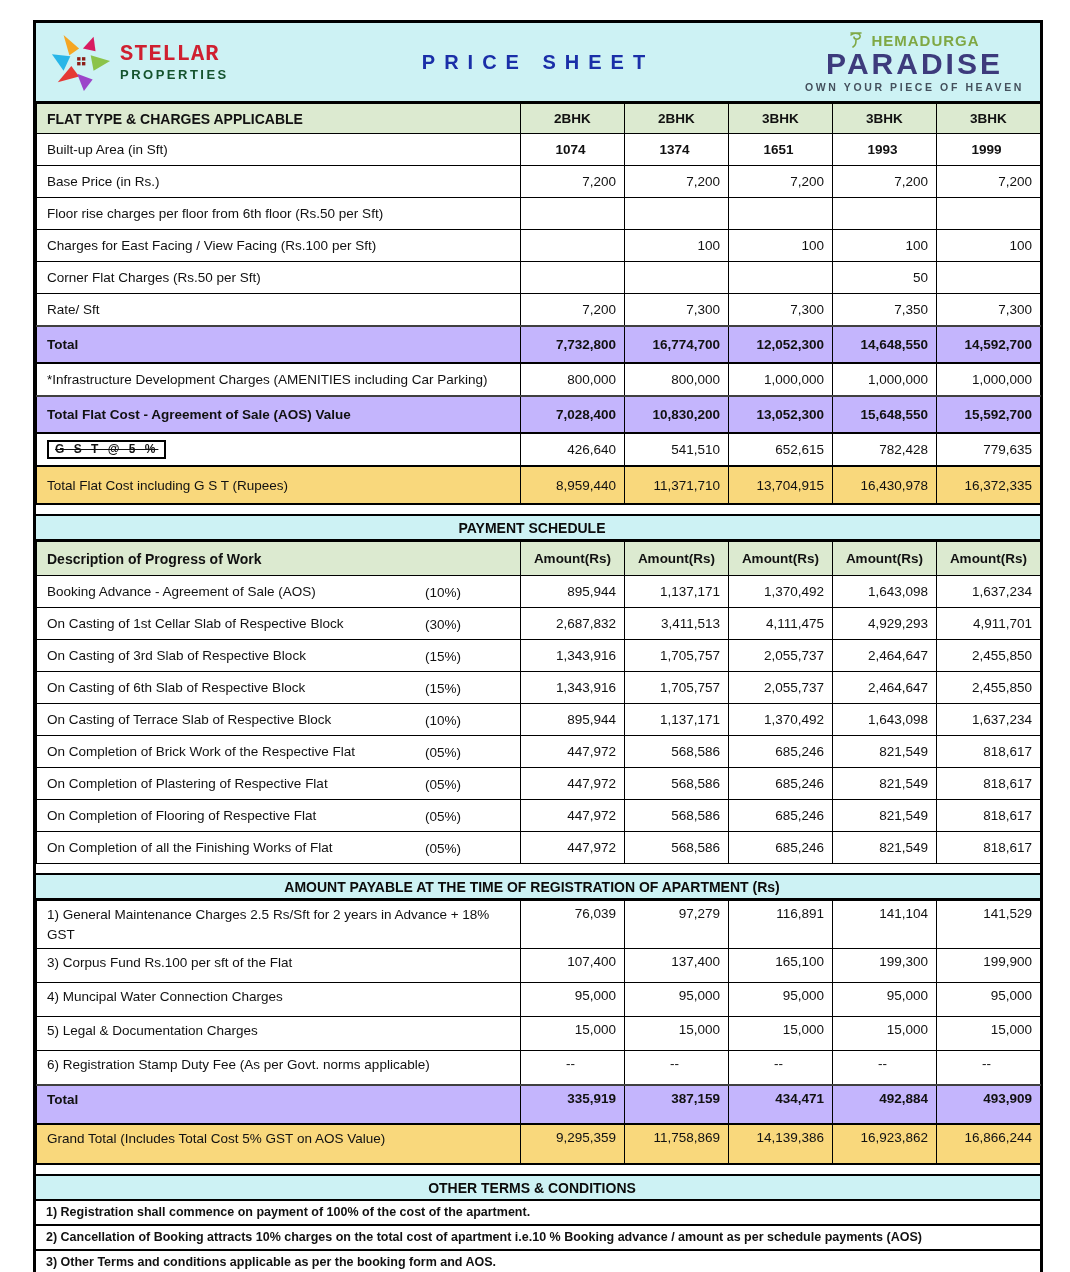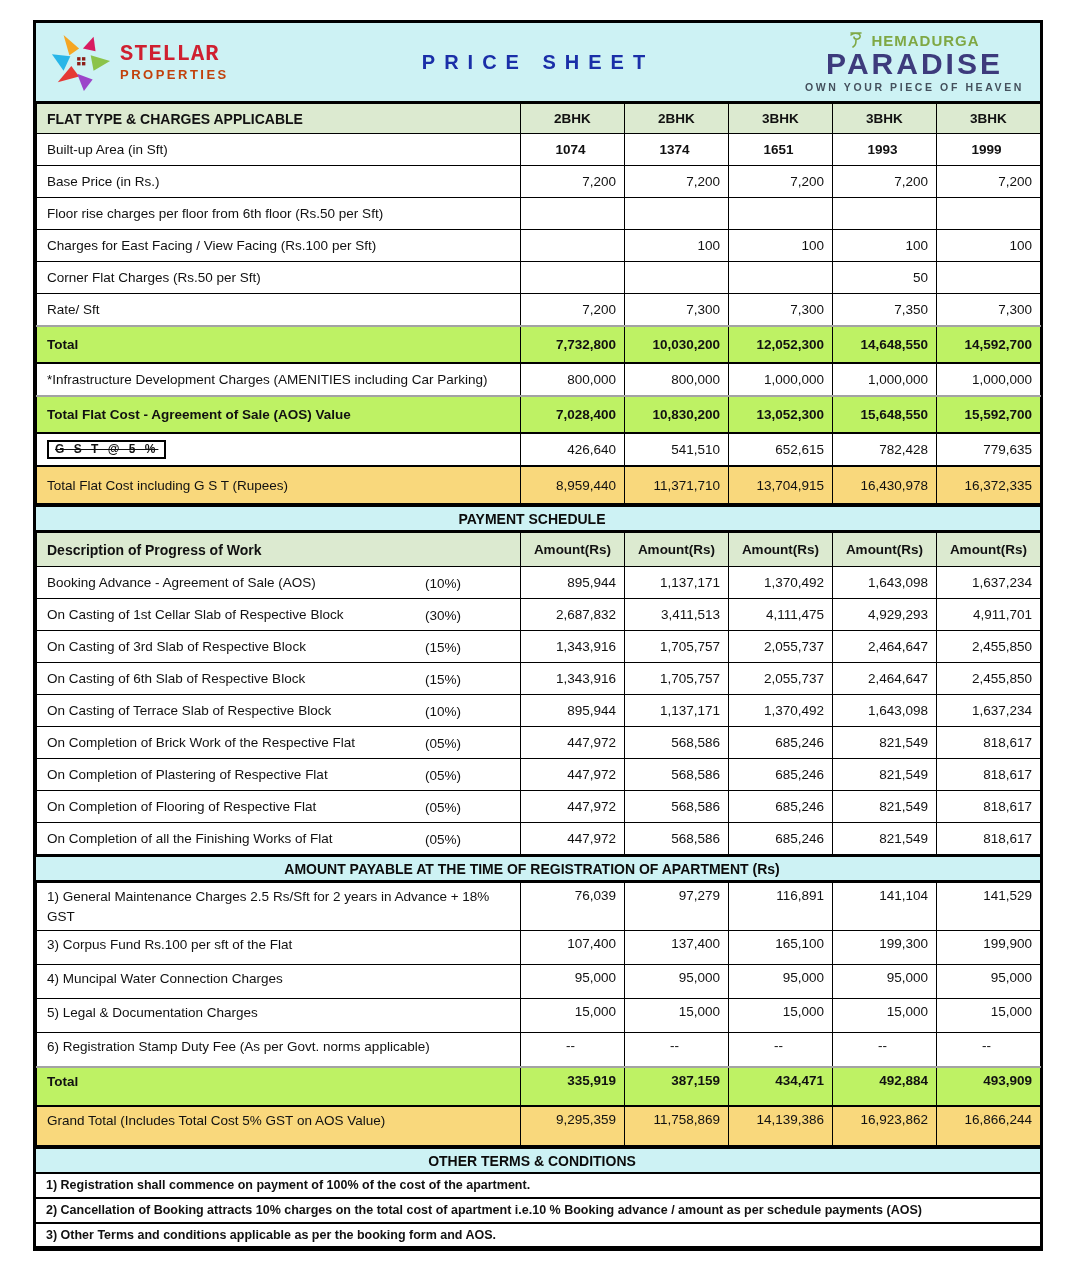--- a/index.html
+++ b/index.html
@@ -6,53 +6,53 @@
   .page{width:1070px;height:1272px;background:#ffffff;position:relative;
         font-family:"Liberation Sans",sans-serif;color:#111;}
   .frame{position:absolute;left:33px;top:20px;width:1004px;border:3px solid #000;background:#fff;}
 
   
   .header-band{position:relative;height:78px;background:#cdf2f4;border-bottom:2px solid #000;
                display:flex;align-items:center;}
   .brand{display:flex;align-items:center;gap:8px;margin-left:14px;}
   .brand-text{display:flex;flex-direction:column;line-height:1;}
   .brand-name{font-family:Liberation Mono, monospace;font-weight:bold;font-size:22px;color:#cf2030;letter-spacing:1px;}
-  .brand-sub{font-size:13px;font-weight:bold;color:#c2410c;letter-spacing:2.5px;margin-top:2px;align-self:flex-end;margin-right:6px;}
+  .brand-sub{font-size:13px;font-weight:bold;color:#14532d;letter-spacing:2.5px;margin-top:2px;align-self:flex-end;margin-right:6px;}
   .sheet-title{position:absolute;left:50%;top:50%;transform:translate(-50%,-50%);
                font-size:20px;font-weight:bold;letter-spacing:0.45em;color:#1a2fa8;}
   .project{margin-left:auto;margin-right:16px;display:flex;flex-direction:column;align-items:center;line-height:1;}
   .project-pre{display:flex;align-items:flex-end;gap:8px;font-size:15px;font-weight:bold;color:#7fa844;letter-spacing:1px;}
   .project-name{font-size:30px;font-weight:bold;color:#3d3b7c;letter-spacing:3px;margin-top:1px;text-align:right;}
   .project-tag{font-size:10.5px;font-weight:bold;color:#44505c;letter-spacing:2.6px;margin-top:3px;}
 
   
   table.sheet-table{width:100%;border-collapse:collapse;table-layout:fixed;}
   col.c-label{width:484px;}
   col.c-val{width:104px;}
   .sheet-table th,.sheet-table td{border:1px solid #000;font-size:13.5px;overflow:hidden;}
   .sheet-table th{background:#dcead0;font-weight:bold;height:27px;text-align:center;}
   .sheet-table th.label-cell{text-align:left;padding-left:10px;font-size:14px;}
   .sheet-table td{height:25px;vertical-align:middle;}
   td.label-cell{text-align:left;padding:3px 8px 3px 10px;position:relative;}
   td.val-cell{text-align:right;padding:3px 8px 3px 4px;}
   td.val-cell.center{text-align:center;}
   tr.area td.val-cell{text-align:center;font-weight:bold;}
-  tr.total td{background:#bef264;font-weight:bold;border-top:2px solid #a3a3a3;border-bottom:2px solid #000;height:29px;}
+  tr.total td{background:#c4b5fd;font-weight:bold;border-top:2px solid #404040;border-bottom:2px solid #000;height:29px;}
   tr.grand td{background:#f9d87c;font-weight:normal;border-top:2px solid #000;border-bottom:2px solid #000;height:30px;}
   .gst-box{display:inline-block;border:2px solid #000;padding:0 6px 1px 6px;font-weight:bold;
            letter-spacing:3px;text-decoration:line-through;font-size:12px;}
   .pct{position:absolute;left:388px;top:50%;transform:translateY(-50%);}
   table.pay thead th{height:31px;}
   table.reg td{vertical-align:top;}
   table.reg td.val-cell{padding-top:5px;}
   table.reg td.label-cell{padding-top:4px;padding-bottom:4px;line-height:1.45;}
 
   
   .section-band{background:#cdf2f4;text-align:center;font-weight:bold;font-size:14px;
-                padding:4px 12px 3px 0;border-top:2px solid #000;border-bottom:2px solid #000;color:#0b0b0b;}
+                padding:4px 12px 3px 0;border-top:2px solid #000;border-bottom:2px solid #000;color:#0b0b0b;margin-top:9px;}
 
   
   .term-row{border-bottom:2px solid #000;padding:2px 8px 2px 10px;font-weight:bold;
             font-size:12.5px;white-space:pre-line;line-height:1.5;}
 </style>
 </head>
 <body>
 
 <div class="page">
   <div class="frame">
@@ -153,21 +153,21 @@
             <td class="label-cell">Rate/ Sft</td>
             <td class="val-cell">7,200</td>
             <td class="val-cell">7,300</td>
             <td class="val-cell">7,300</td>
             <td class="val-cell">7,350</td>
             <td class="val-cell">7,300</td>
           </tr>
           <tr class="total">
             <td class="label-cell">Total</td>
             <td class="val-cell">7,732,800</td>
-            <td class="val-cell">10,030,200</td>
+            <td class="val-cell">16,774,700</td>
             <td class="val-cell">12,052,300</td>
             <td class="val-cell">14,648,550</td>
             <td class="val-cell">14,592,700</td>
           </tr>
           <tr>
             <td class="label-cell">*Infrastructure Development Charges (AMENITIES including Car Parking)</td>
             <td class="val-cell">800,000</td>
             <td class="val-cell">800,000</td>
             <td class="val-cell">1,000,000</td>
             <td class="val-cell">1,000,000</td>

